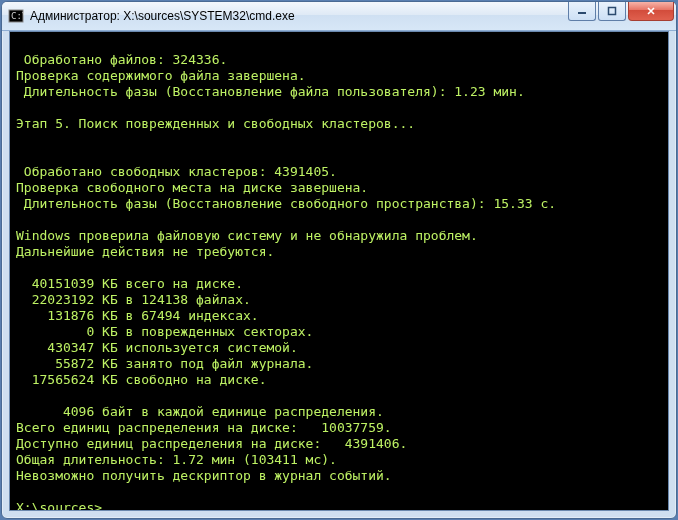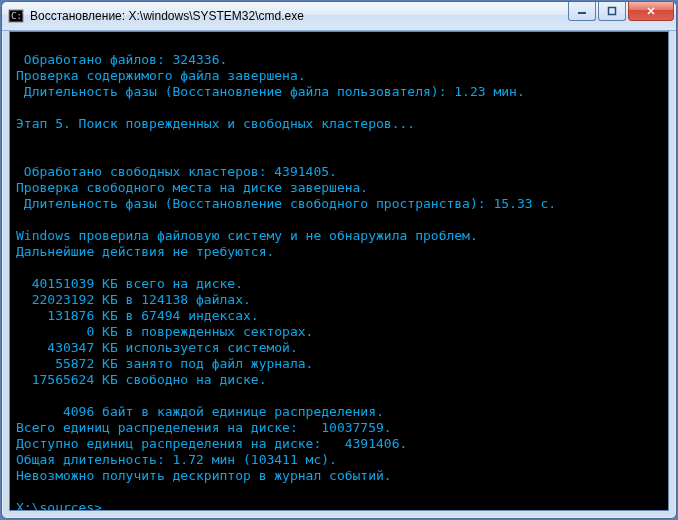--- a/index.html
+++ b/index.html
@@ -7,38 +7,38 @@
   .titlebar{height:28px;background:linear-gradient(#f3f7fc,#dfeaf6 45%,#cfe0f2 46%,#d7e7f7);border-bottom:1px solid #8faed4;border-radius:5px 5px 0 0;display:flex;align-items:center;padding:0 2px 0 6px;position:relative}
   .app-icon{width:16px;height:16px;flex:none;display:flex;align-items:center;justify-content:center}
   .app-icon svg{display:block}
   .title{font-size:12px;color:#000;margin-left:6px;white-space:nowrap;overflow:hidden}
   .win-btns{position:absolute;right:2px;top:0;display:flex;gap:2px}
   .win-btn{width:28px;height:18px;border:1px solid #5f7ea8;border-top:none;border-radius:0 0 3px 3px;background:linear-gradient(#e9f2fc,#cde0f5);display:flex;align-items:center;justify-content:center;font-family:Segoe UI,Arial;font-size:11px;color:#2b4a6e;cursor:default}
   .win-btn.min{width:26px}
   .win-btn.max{width:26px}
   .win-btn.close{width:44px;background:linear-gradient(#f6b3a8,#e67364 45%,#d24c3b 46%,#e0604e);border-color:#a63e32;color:#fff;border-radius:0 0 4px 4px}
   .win-btn svg{display:block}
-  .client{position:absolute;left:7px;right:7px;top:29px;bottom:7px;background:#000;border:1px solid #6a88ad;font-family:Consolas,"Lucida Console",monospace;font-size:13px;line-height:16px;color:#0ea5e9;overflow:hidden}
+  .client{position:absolute;left:7px;right:7px;top:29px;bottom:7px;background:#000;border:1px solid #6a88ad;font-family:Consolas,"Lucida Console",monospace;font-size:13px;line-height:16px;color:#bef264;overflow:hidden}
   .term{padding:4px 0 0 0;white-space:pre;letter-spacing:0}
   .line{padding:0 0 0 6px}
   .prompt{display:inline}
   .cursor{display:inline-block;width:8px;height:3px;background:#c0c0c0;vertical-align:-1px;margin-left:1px}
 </style>
 </head>
 <body>
 
 <div class="window">
   <div class="titlebar">
     <span class="app-icon">
       <svg width="16" height="16" viewBox="0 0 16 16">
         <rect x="1" y="2" width="14" height="12" fill="#000" stroke="#888"></rect>
         <text x="3" y="11" font-size="9" font-family="Consolas,monospace" fill="#ccc">C:\</text>
       </svg>
     </span>
-    <span class="title">Восстановление: X:\windows\SYSTEM32\cmd.exe</span>
+    <span class="title">Администратор: X:\sources\SYSTEM32\cmd.exe</span>
     <div class="win-btns">
       <div class="win-btn min">
         <svg width="10" height="10" viewBox="0 0 10 10">
             <rect x="1" y="6" width="8" height="2" fill="#2b4a6e"></rect>
           </svg>
       </div>
       <div class="win-btn max">
         <svg width="10" height="10" viewBox="0 0 10 10">
             <rect x="1.5" y="1.5" width="7" height="7" fill="none" stroke="#2b4a6e" stroke-width="1.5"></rect>
           </svg>

